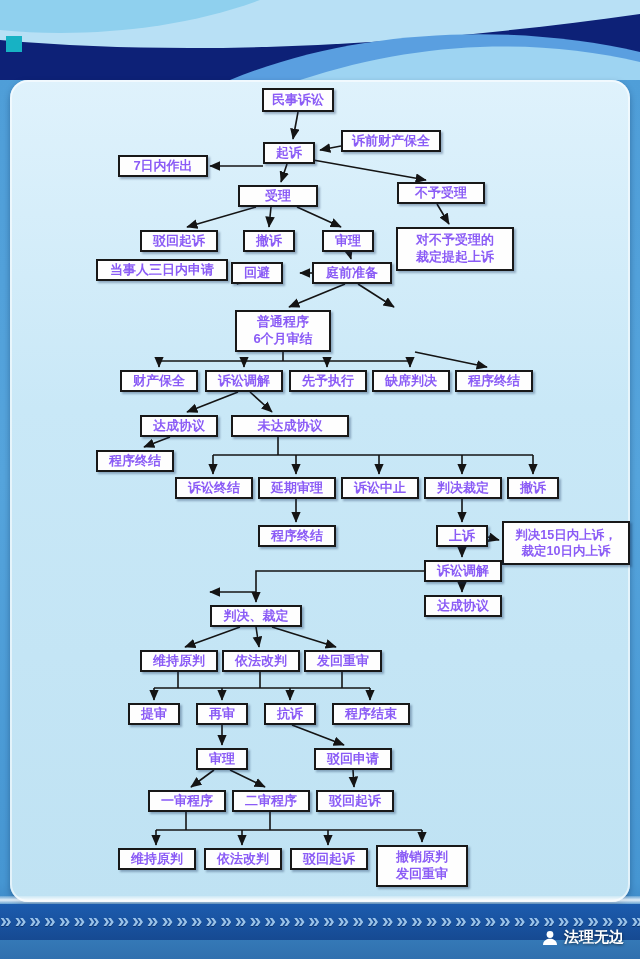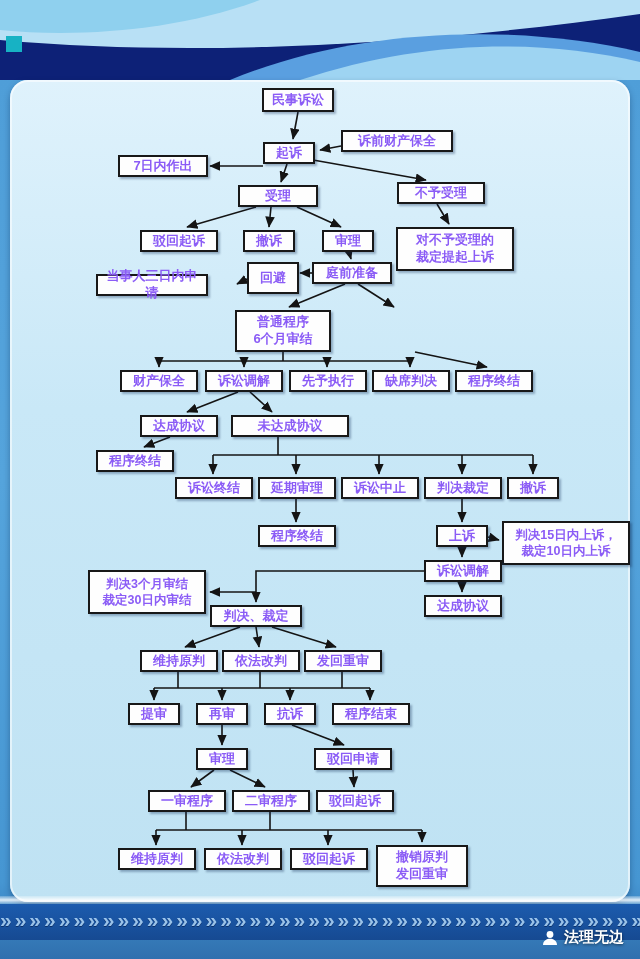--- a/index.html
+++ b/index.html
@@ -136,33 +136,33 @@
       <line x1="270" y1="812" x2="270" y2="830"></line>
       <line x1="156" y1="830" x2="422" y2="830"></line>
       <line x1="156" y1="830" x2="156" y2="845" marker-end="url(#ah)"></line>
       <line x1="242" y1="830" x2="242" y2="845" marker-end="url(#ah)"></line>
       <line x1="328" y1="830" x2="328" y2="845" marker-end="url(#ah)"></line>
       <line x1="422" y1="830" x2="422" y2="842" marker-end="url(#ah)"></line>
     </g>
   </svg>
 
   <div class="node" style="left:262px;top:88px;width:72px;height:24px">民事诉讼</div>
-  <div class="node" style="left:341px;top:130px;width:112px;height:22px">诉前财产保全</div>
+  <div class="node" style="left:341px;top:130px;width:100px;height:22px">诉前财产保全</div>
   <div class="node" style="left:263px;top:142px;width:52px;height:22px">起诉</div>
   <div class="node" style="left:118px;top:155px;width:90px;height:22px">7日内作出</div>
   <div class="node" style="left:238px;top:185px;width:80px;height:22px">受理</div>
   <div class="node" style="left:397px;top:182px;width:88px;height:22px">不予受理</div>
   <div class="node" style="left:140px;top:230px;width:78px;height:22px">驳回起诉</div>
   <div class="node" style="left:243px;top:230px;width:52px;height:22px">撤诉</div>
   <div class="node" style="left:322px;top:230px;width:52px;height:22px">审理</div>
   <div class="node" style="left:396px;top:227px;width:118px;height:44px">对不予受理的
 裁定提起上诉</div>
-  <div class="node" style="left:247px;top:262px;width:52px;height:32px">回避</div>
+  <div class="node" style="left:231px;top:262px;width:52px;height:22px">回避</div>
   <div class="node" style="left:312px;top:262px;width:80px;height:22px">庭前准备</div>
-  <div class="node" style="left:96px;top:274px;width:112px;height:22px">当事人三日内申请</div>
+  <div class="node" style="left:96px;top:259px;width:132px;height:22px">当事人三日内申请</div>
   <div class="node" style="left:235px;top:310px;width:96px;height:42px">普通程序
 6个月审结</div>
   <div class="node" style="left:120px;top:370px;width:78px;height:22px">财产保全</div>
   <div class="node" style="left:205px;top:370px;width:78px;height:22px">诉讼调解</div>
   <div class="node" style="left:289px;top:370px;width:78px;height:22px">先予执行</div>
   <div class="node" style="left:372px;top:370px;width:78px;height:22px">缺席判决</div>
   <div class="node" style="left:455px;top:370px;width:78px;height:22px">程序终结</div>
   <div class="node" style="left:140px;top:415px;width:78px;height:22px">达成协议</div>
   <div class="node" style="left:231px;top:415px;width:118px;height:22px">未达成协议</div>
   <div class="node" style="left:96px;top:450px;width:78px;height:22px">程序终结</div>
@@ -170,22 +170,20 @@
   <div class="node" style="left:258px;top:477px;width:78px;height:22px">延期审理</div>
   <div class="node" style="left:341px;top:477px;width:78px;height:22px">诉讼中止</div>
   <div class="node" style="left:424px;top:477px;width:78px;height:22px">判决裁定</div>
   <div class="node" style="left:507px;top:477px;width:52px;height:22px">撤诉</div>
   <div class="node" style="left:258px;top:525px;width:78px;height:22px">程序终结</div>
   <div class="node" style="left:436px;top:525px;width:52px;height:22px">上诉</div>
   <div class="node" style="left:502px;top:521px;width:128px;height:44px;font-size:12.5px">判决15日内上诉，
 裁定10日内上诉</div>
   <div class="node" style="left:424px;top:560px;width:78px;height:22px">诉讼调解</div>
   <div class="node" style="left:424px;top:595px;width:78px;height:22px">达成协议</div>
-  <div class="node" style="left:88px;top:570px;width:118px;height:44px;font-size:12.5px">判决3个月审结
-裁定30日内审结</div>
   <div class="node" style="left:210px;top:605px;width:92px;height:22px">判决、裁定</div>
   <div class="node" style="left:140px;top:650px;width:78px;height:22px">维持原判</div>
   <div class="node" style="left:222px;top:650px;width:78px;height:22px">依法改判</div>
   <div class="node" style="left:304px;top:650px;width:78px;height:22px">发回重审</div>
   <div class="node" style="left:128px;top:703px;width:52px;height:22px">提审</div>
   <div class="node" style="left:196px;top:703px;width:52px;height:22px">再审</div>
   <div class="node" style="left:264px;top:703px;width:52px;height:22px">抗诉</div>
   <div class="node" style="left:332px;top:703px;width:78px;height:22px">程序结束</div>
   <div class="node" style="left:196px;top:748px;width:52px;height:22px">审理</div>
   <div class="node" style="left:314px;top:748px;width:78px;height:22px">驳回申请</div>

